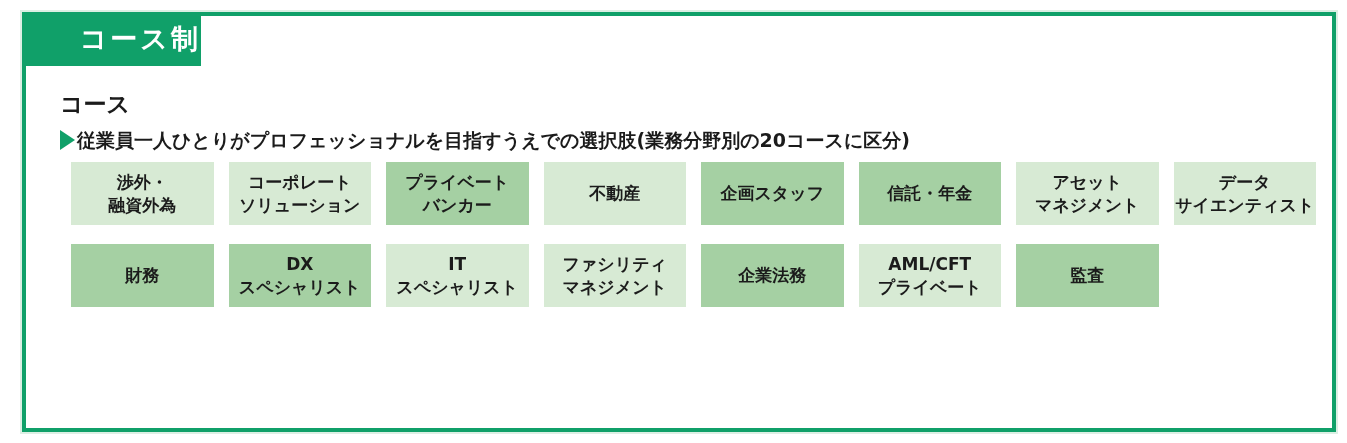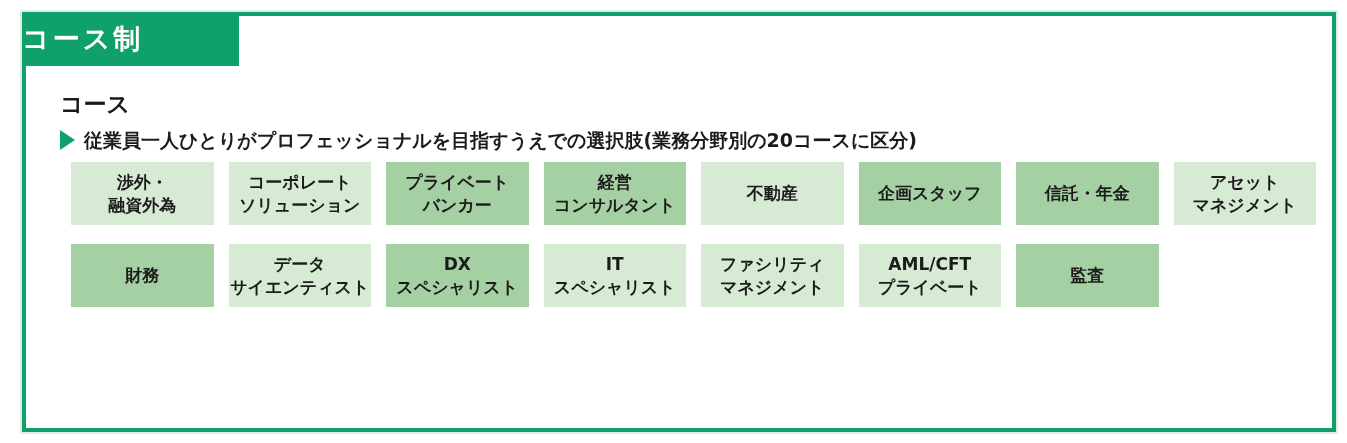--- a/index.html
+++ b/index.html
@@ -8,36 +8,36 @@
     font-family:"DejaVu Sans","Liberation Sans",sans-serif;
     color:var(--ink,#1b1b1b);
   }
   .panel{
     position:absolute;left:22px;top:12px;width:1306px;height:412px;
     border:4px solid var(--green,#10a069);
     background:#ffffff;
     box-shadow:0 0 0 2px #dcefe4;
   }
   .tab{
-    position:absolute;left:22px;top:12px;width:217px;height:54px;
+    position:absolute;left:22px;top:12px;width:179px;height:54px;
     background:var(--green,#10a069);
     color:#ffffff;font-weight:bold;font-size:27px;letter-spacing:3px;
-    display:flex;align-items:center;justify-content:flex-start;
+    display:flex;align-items:center;justify-content:flex-end;
     z-index:3;
   }
   .content{
     position:absolute;left:0;top:0;right:0;bottom:0;
     padding:74px 0 0 34px;
     box-sizing:border-box;
   }
   .heading{
     font-size:23px;font-weight:bold;line-height:28px;
   }
   .subtitle{
-    margin-top:8px;display:flex;align-items:center;gap:9px;
+    margin-top:8px;display:flex;align-items:center;gap:2px;
     font-size:19px;font-weight:bold;line-height:28px;
   }
   .tri{
     width:0;height:0;flex:0 0 auto;
     border-left:15px solid var(--green,#10a069);
     border-top:10px solid transparent;
     border-bottom:10px solid transparent;
   }
   .grid{
     margin:8px 0 0 11px;width:1245px;
@@ -63,36 +63,35 @@
       <span class="tri"></span>
       <span>従業員一人ひとりがプロフェッショナルを目指すうえでの選択肢(業務分野別の20コースに区分)</span>
     </div>
     <div class="grid">
       <div class="cell" data-shade="light">渉外・
 融資外為</div>
       <div class="cell" data-shade="light">コーポレート
 ソリューション</div>
       <div class="cell" data-shade="dark">プライベート
 バンカー</div>
-      <div class="cell" data-shade="dark">経営
-コンサルタント</div>
       <div class="cell" data-shade="light">不動産</div>
       <div class="cell" data-shade="dark">企画スタッフ</div>
       <div class="cell" data-shade="dark">信託・年金</div>
       <div class="cell" data-shade="light">アセット
 マネジメント</div>
-      <div class="cell" data-shade="dark">財務</div>
       <div class="cell" data-shade="light">データ
 サイエンティスト</div>
+      <div class="cell" data-shade="dark">財務</div>
       <div class="cell" data-shade="dark">DX
 スペシャリスト</div>
       <div class="cell" data-shade="light">IT
 スペシャリスト</div>
       <div class="cell" data-shade="light">ファシリティ
 マネジメント</div>
+      <div class="cell" data-shade="dark">企業法務</div>
       <div class="cell" data-shade="light">AML/CFT
 プライベート</div>
       <div class="cell" data-shade="dark">監査</div>
     </div>
   </div>
 </div>
 
 <div class="tab">
   <span>コース制</span>
 </div>

